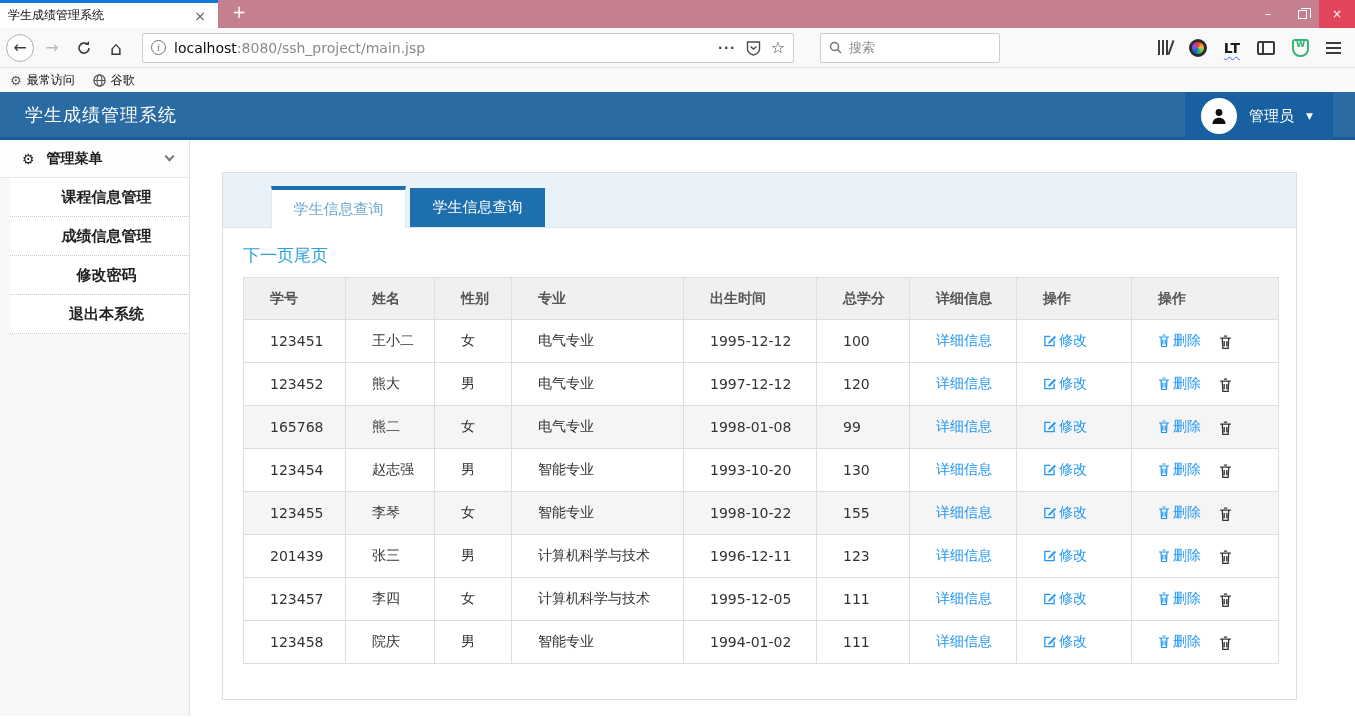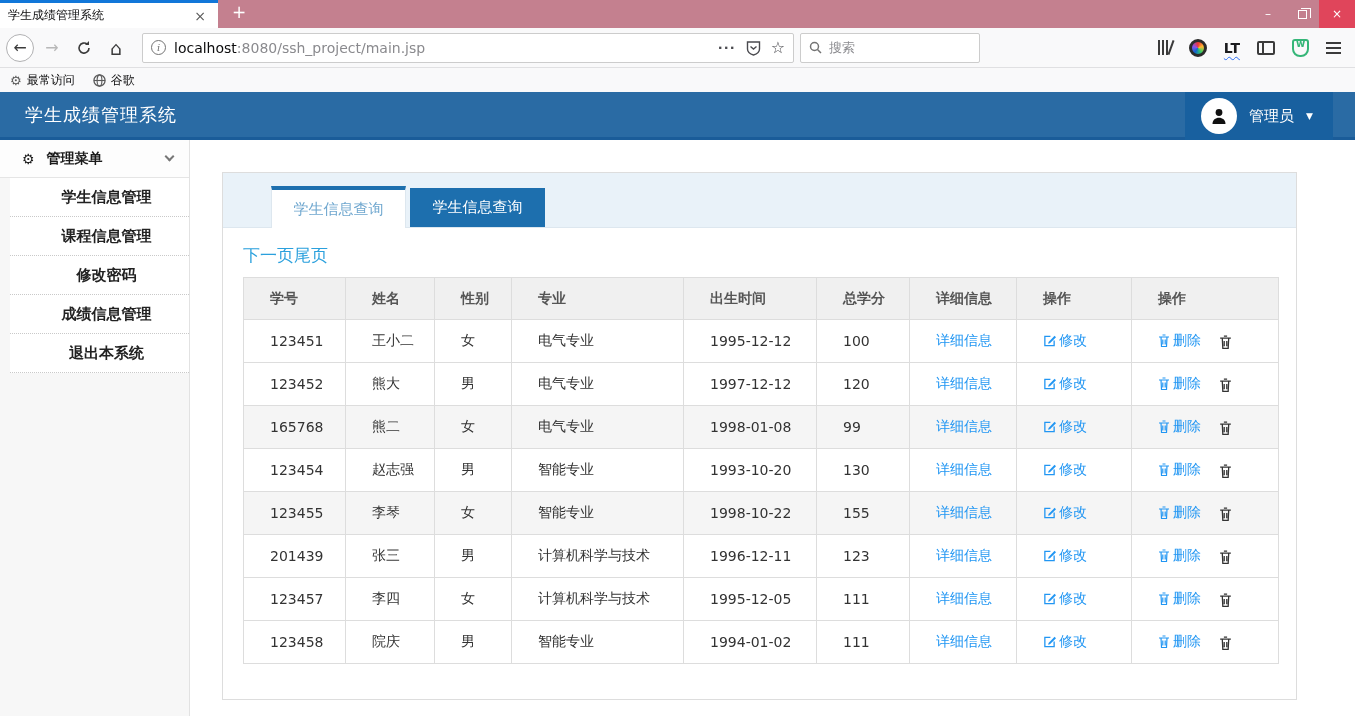--- a/index.html
+++ b/index.html
@@ -23,21 +23,21 @@
   .navbtn.back { border:1px solid #b1b1b3; border-radius:50%; background:#fff; }
   .navbtn.disabled { color:#b8b8b8; }
   .home-glyph { font-size:19px; }
   .urlbar { width:652px; height:30px; margin-left:8px; background:#fff; border:1px solid #ccc; border-radius:2px; display:flex; align-items:center; padding:0 8px; gap:8px; }
   .info-icon { width:15px; height:15px; border:1px solid #737373; border-radius:50%; color:#737373; font-size:10px; font-style:italic; font-family:"DejaVu Serif",serif; display:flex; align-items:center; justify-content:center; flex:0 0 auto; }
   .url-text { flex:1; font-size:14px; color:#8a8a8e; white-space:nowrap; overflow:hidden; }
   .url-text b { color:#0c0c0d; font-weight:normal; }
   .url-icons { display:flex; align-items:center; gap:10px; color:#4a4a4f; }
   .dots { letter-spacing:1px; font-weight:bold; font-size:13px; }
   .star { font-size:16px; color:#4a4a4f; }
-  .searchbar { width:180px; height:30px; margin-left:2px; background:#fff; border:1px solid #ccc; border-radius:2px; display:flex; align-items:center; padding:0 8px; gap:7px; }
+  .searchbar { width:180px; height:30px; margin-left:22px; background:#fff; border:1px solid #ccc; border-radius:2px; display:flex; align-items:center; padding:0 8px; gap:7px; }
   .search-ph { font-size:13px; color:#8a8a8e; }
   .tb-icons { margin-left:auto; display:flex; align-items:center; gap:17px; padding-right:8px; }
   .lib-icon { display:flex; gap:2px; align-items:flex-end; height:15px; }
   .lib-icon i { width:2px; height:15px; background:#3b3b3b; display:block; }
   .lib-icon i:last-child { transform:rotate(20deg); }
   .sphere { width:18px; height:18px; border-radius:50%; background:conic-gradient(#e33,#fb3,#3c6,#16c,#85e,#e33); border:3px solid #2b2b2b; }
   .lt { font-weight:bold; font-size:14px; color:#1b1b1d; text-decoration:underline wavy #2a6df4 1px; text-underline-offset:3px; }
   .panel-icon { width:18px; height:14px; border:2px solid #3b3b3b; border-radius:2px; position:relative; }
   .panel-icon::before { content:""; position:absolute; left:3px; top:0; bottom:0; width:2px; background:#3b3b3b; }
   .wshield { width:17px; height:18px; border:2px solid #35b678; border-radius:3px 3px 8px 8px; position:relative; }
@@ -187,24 +187,23 @@
 </div>
 
 <div class="page">
   <div class="sidebar">
     <div class="menu-head">
       <span>⚙</span>
       <span>管理菜单</span>
       <span class="chev"></span>
     </div>
     <div class="submenu">
-        <a href="#">学生信息管理</a>
         <a href="#">课程信息管理</a>
+        <a href="#">成绩信息管理</a>
         <a href="#">修改密码</a>
-        <a href="#">成绩信息管理</a>
         <a href="#">退出本系统</a>
       </div>
   </div>
 
   <div class="content">
     <div class="card">
       <div class="tabstrip">
         <div class="tab active">学生信息查询</div>
         <div class="tab inactive">学生信息查询</div>
       </div>

